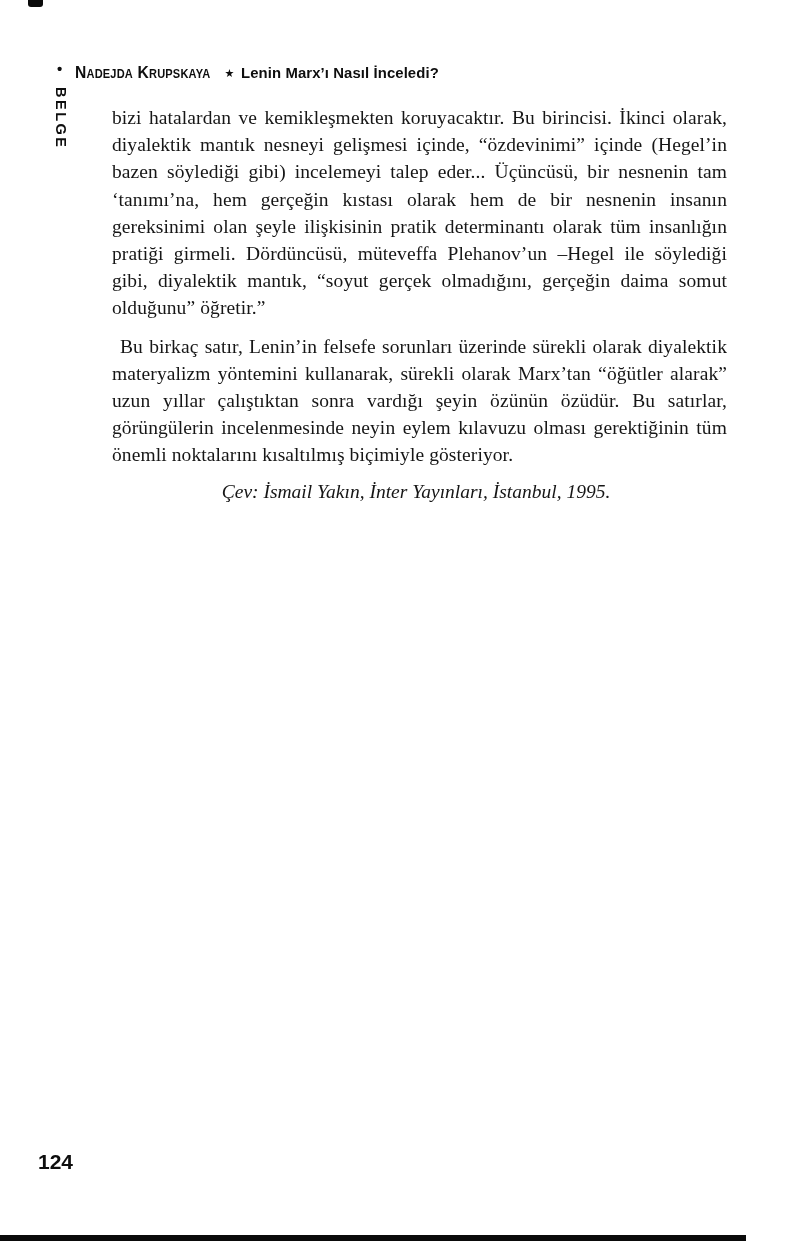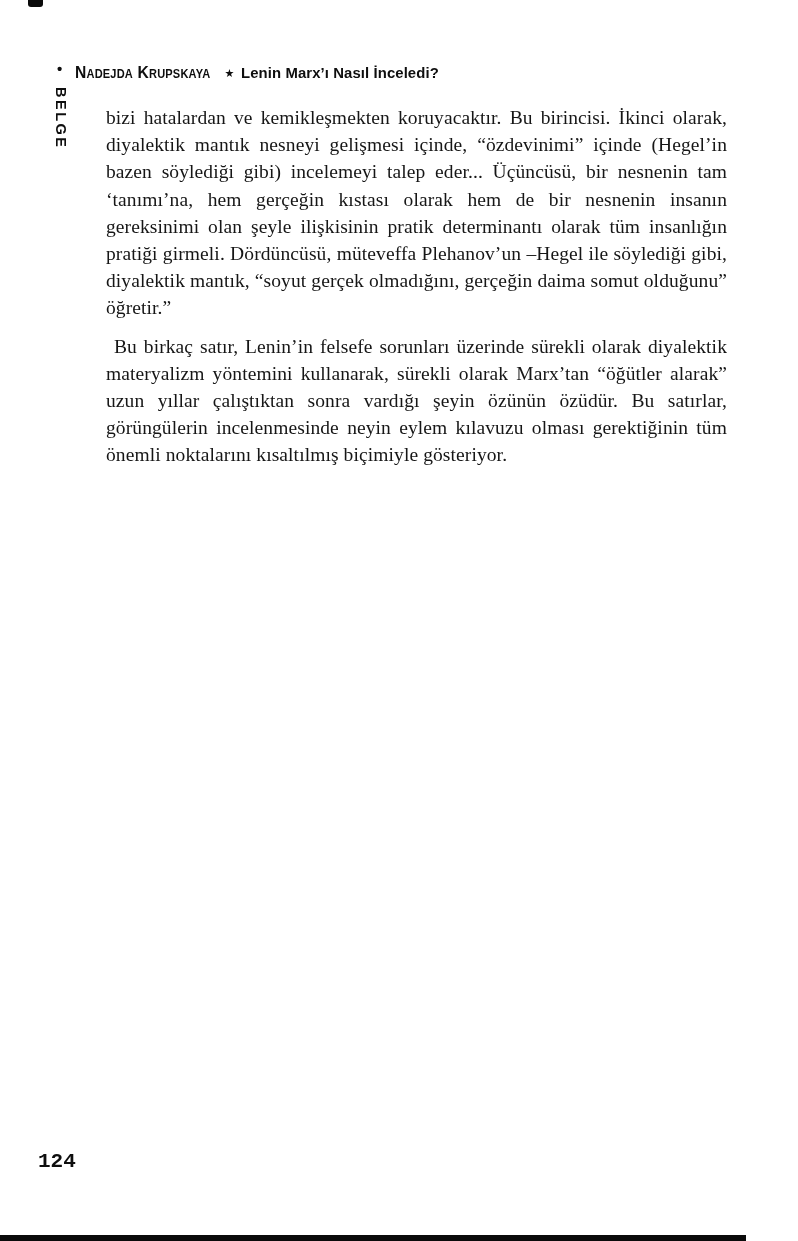--- a/index.html
+++ b/index.html
@@ -76,21 +76,21 @@
     color: #0e0e0e;
   }
 
   
   .body-text {
     position: absolute;
     left: 105px; top: 104px;
     width: 622px;
   }
   .body-text p.para {
-    margin: 0 0 11px 1px;
+    margin: 0 0 11px 7px;
     font-size: 19.5px;
     line-height: 27.2px;
     text-align: justify;
     letter-spacing: 0.1px;
   }
   .body-text p.para.indented { text-indent: 8px; }
 
   .source-title {
     margin: 20px 0 0 0;
     text-align: center;
@@ -105,21 +105,21 @@
     text-align: center;
     font-style: italic;
     font-size: 19.5px;
     color: #161616;
   }
 
   
   .page-number {
     position: absolute;
     left: 38px; top: 1150px;
-    font-family: Liberation Mono, monospace;
+    font-family: Liberation Sans, sans-serif;
     font-weight: bold;
     font-size: 21px;
     color: #0e0e0e;
   }
 </style>
 </head>
 <body>
 
 <div class="page">
 
@@ -130,19 +130,20 @@
     <span class="author">Nadejda Krupskaya</span>
     <span class="star">★</span>
     <span class="title">Lenin Marx’ı Nasıl İnceledi?</span>
   </div>
 
   <div class="side-label">BELGE</div>
 
   <main class="body-text">
     <p class="para">bizi hatalardan ve kemikleşmekten koruyacaktır. Bu birincisi. İkinci olarak, diyalektik mantık nesneyi gelişmesi içinde, “özdevinimi” içinde (Hegel’in bazen söylediği gibi) incelemeyi talep eder... Üçüncüsü, bir nesnenin tam ‘tanımı’na, hem gerçeğin kıstası olarak hem de bir nesnenin insanın gereksinimi olan şeyle ilişkisinin pratik determinantı olarak tüm insanlığın pratiği girmeli. Dördüncüsü, müteveffa Plehanov’un –Hegel ile söylediği gibi, diyalektik mantık, “soyut gerçek olmadığını, gerçeğin daima somut olduğunu” öğretir.”</p>
     <p class="para indented">Bu birkaç satır, Lenin’in felsefe sorunları üzerinde sürekli olarak diyalektik materyalizm yöntemini kullanarak, sürekli olarak Marx’tan “öğütler alarak” uzun yıllar çalıştıktan sonra vardığı şeyin özünün özüdür. Bu satırlar, görüngülerin incelenmesinde neyin eylem kılavuzu olması gerektiğinin tüm önemli noktalarını kısaltılmış biçimiyle gösteriyor.</p>
+    <p class="source-citation">Çev: İsmail Yakın, İnter Yayınları, İstanbul, 1995.</p>
   </main>
 
   <div class="page-number">124</div>
 
   <div class="scan-bar-bottom"></div>
 
 </div>
 
 </body></html>

